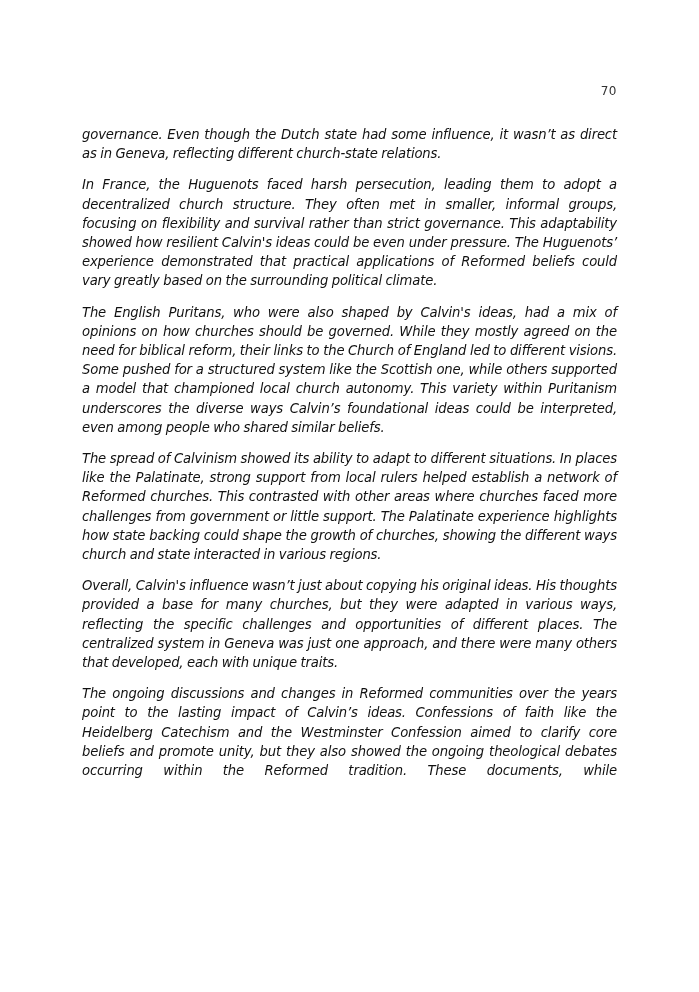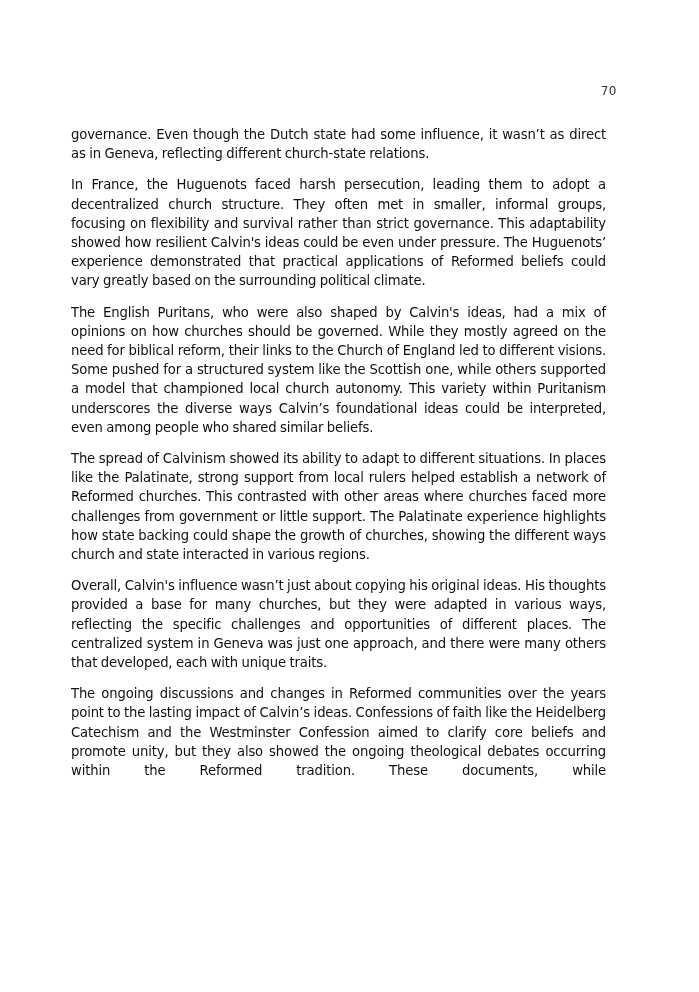--- a/index.html
+++ b/index.html
@@ -19,22 +19,23 @@
       position: absolute;
       top: 84px;
       right: 82px;
       font-size: 12px;
       color: #333333;
       letter-spacing: 0.5px;
     }
     .content {
       position: absolute;
       top: 125px;
-      left: 71px;
+      left: 82px;
       width: 535px;
+      font-style: italic;
     }
     .content p {
       margin: 0 0 12px 0;
       font-size: 13.2px;
       line-height: 19.2px;
       text-align: justify;
       text-align-last: left;
       letter-spacing: -0.15px;
       word-spacing: -0.5px;
     }

